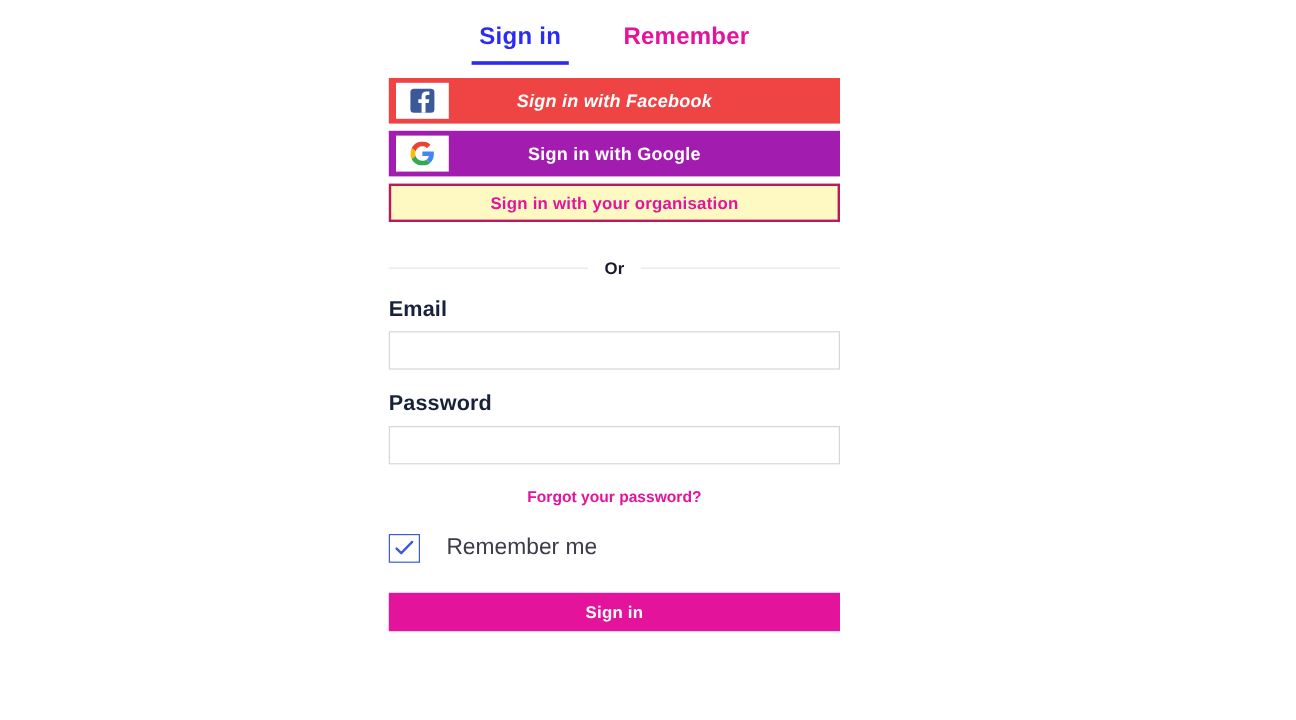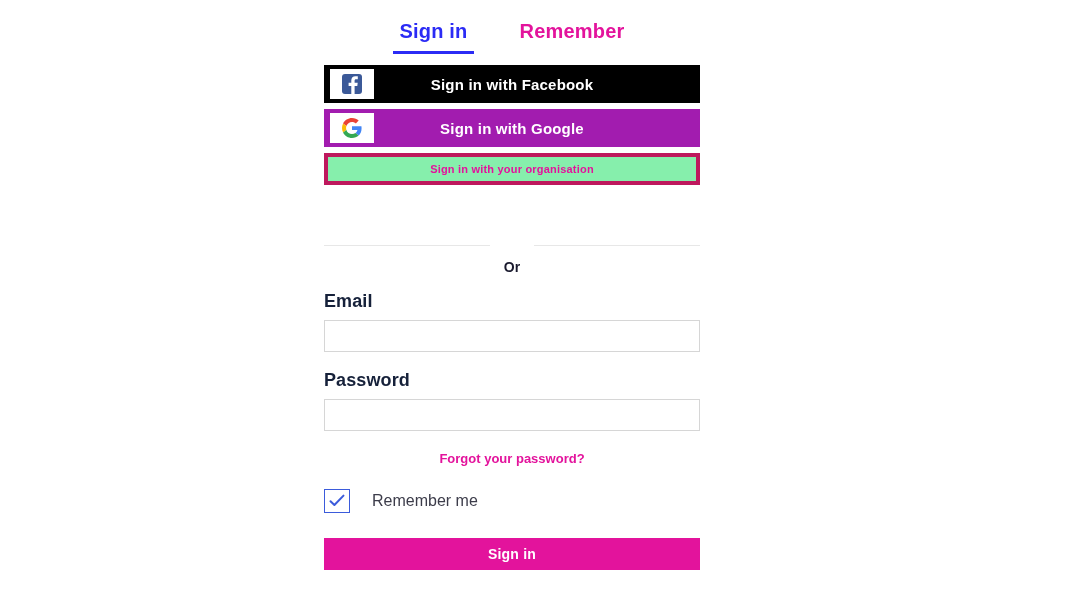--- a/index.html
+++ b/index.html
@@ -80,33 +80,33 @@
     justify-content: center;
   }
   .social-btn .social-label {
     width: 100%;
     text-align: center;
     color: #ffffff;
     font-size: 15px;
     font-weight: bold;
     letter-spacing: 0.2px;
   }
-  .fb-btn { background: #000000; }
+  .fb-btn { background: #ef4444; font-style: italic; }
   .google-btn { background: #a21caf; }
 
   .btn-spacer-6 { height: 6px; }
 
   .org-btn {
     width: 376px;
     height: 32px;
     box-sizing: border-box;
-    background: #86efac;
-    border: 4px solid #be185d;
+    background: #fef9c3;
+    border: 2px solid #be185d;
     color: #e3139c;
-    font-size: 11px;
+    font-size: 14px;
     font-weight: bold;
     letter-spacing: 0.2px;
     cursor: pointer;
     font-family: "Liberation Sans", sans-serif;
   }
 
   
   .or-row {
     display: flex;
     align-items: center;
@@ -116,21 +116,20 @@
   .or-line {
     flex: 1;
     height: 1px;
     background: #e7e7e7;
   }
   .or-text {
     padding: 0 14px;
     font-size: 14px;
     font-weight: bold;
     color: #1a1a2e;
-    margin-top: 44px;
   }
 
   
   .field-label {
     font-size: 18px;
     font-weight: bold;
     color: #16213a;
     letter-spacing: 0.1px;
   }
   .text-input {
@@ -171,21 +170,21 @@
     border: 1px solid #3b5bdb;
     background: #ffffff;
     display: flex;
     align-items: center;
     justify-content: center;
     cursor: pointer;
     flex: none;
   }
   .remember-label {
     margin-left: 22px;
-    font-size: 16px;
+    font-size: 19px;
     color: #3c3c4a;
   }
 
   
   .submit-btn {
     width: 376px;
     height: 32px;
     background: #e3139c;
     border: none;
     color: #ffffff;

